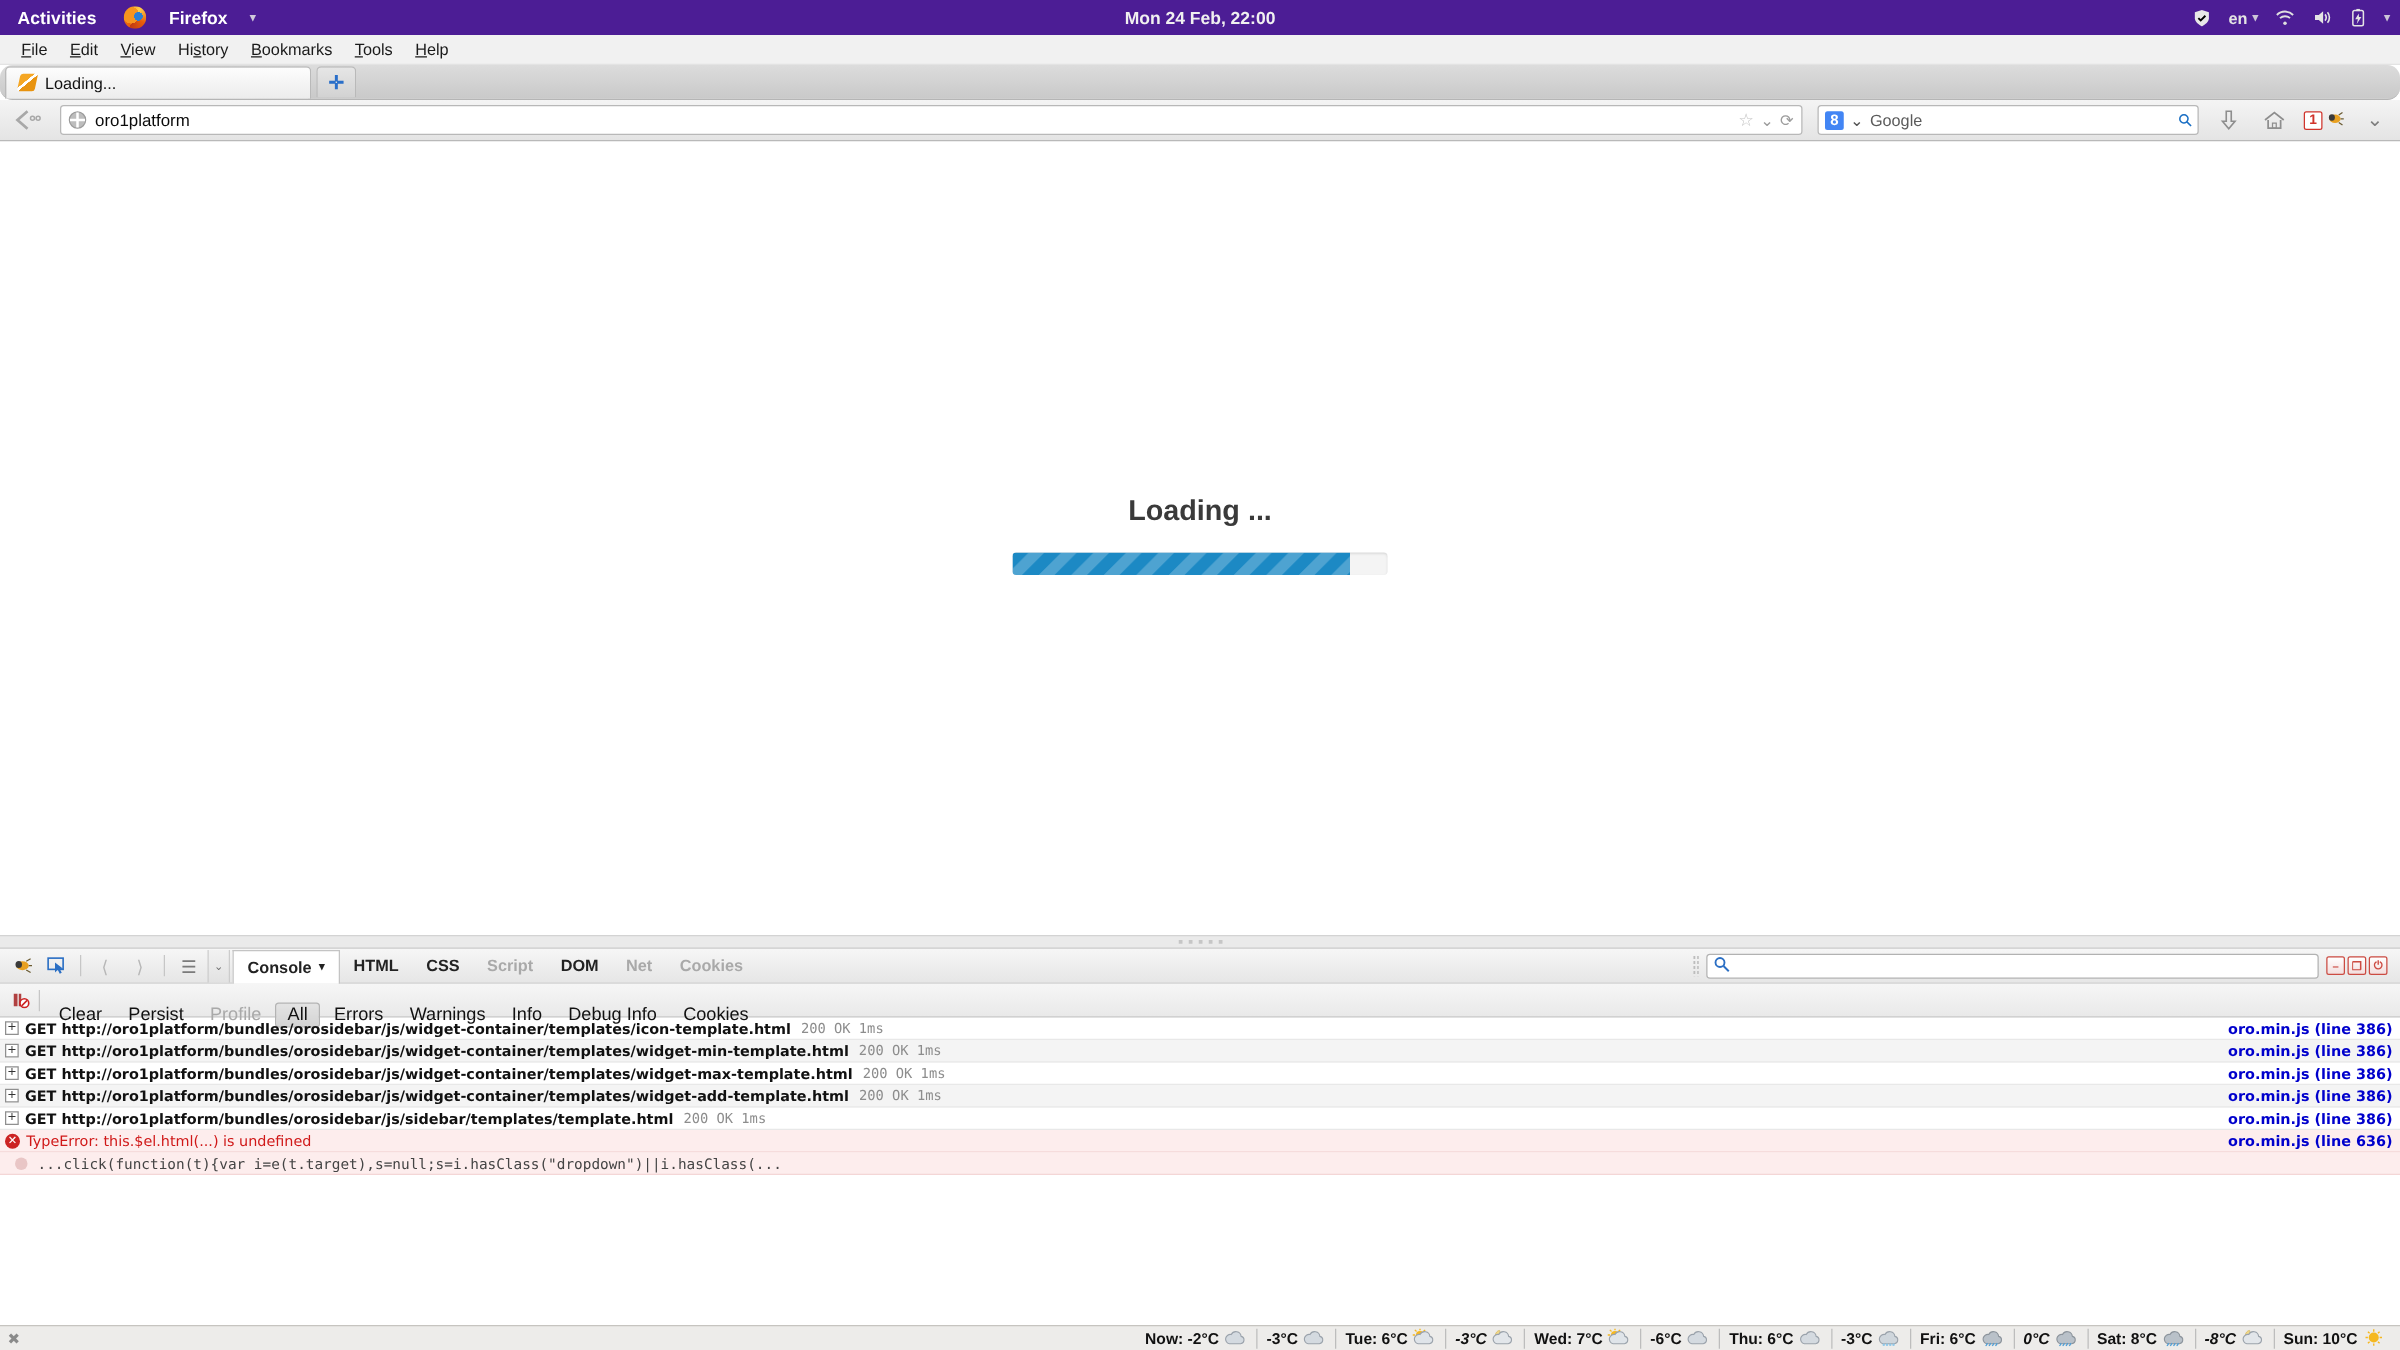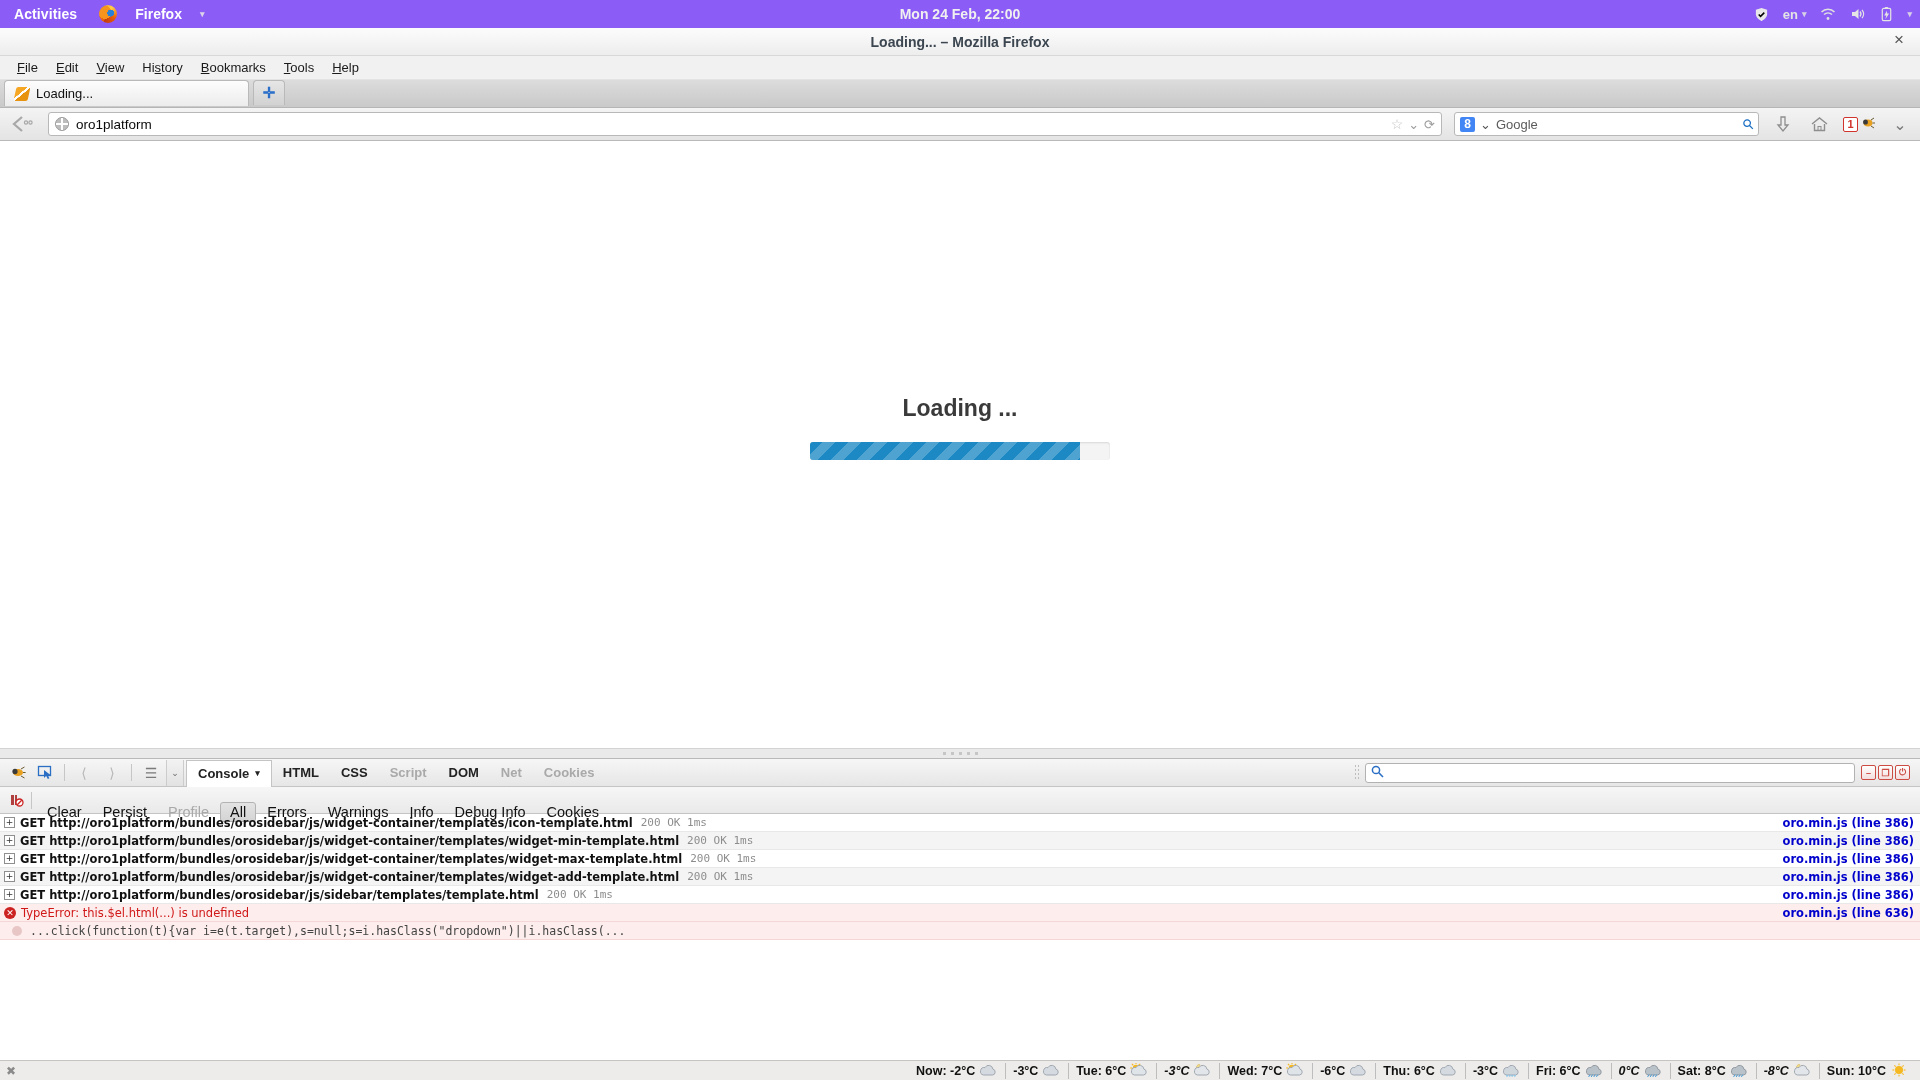--- a/index.html
+++ b/index.html
@@ -7,21 +7,21 @@
     width: 1920px; height: 1080px;
     font-family: "Liberation Sans", sans-serif;
     overflow: hidden;
     background: #fff;
   }
 
   
   .gnome-bar {
     position: absolute; top: 0; left: 0;
     width: 1920px; height: 28px;
-    background: #8b5cf6; color: #e8e8e8;
+    background: #4c1d95; color: #e8e8e8;
     display: flex; align-items: center;
     font-size: 14px; font-weight: bold;
   }
   .gnome-activities { padding: 0 14px 0 14px; color: #fff; letter-spacing: .1px; }
   .gnome-app { display: flex; align-items: center; gap: 18px; padding: 0 8px; }
   .ff-logo {
     width: 18px; height: 18px; border-radius: 50%;
     background:
       radial-gradient(circle at 65% 45%, #2a7fd6 0 22%, rgba(42,127,214,0) 23%),
       radial-gradient(circle at 32% 40%, #f7941e 0 40%, rgba(247,148,30,0) 41%),
@@ -69,22 +69,23 @@
     border-bottom: 1px solid #e3e3e3;
     font-size: 13px; color: #1a1a1a;
   }
   .menu-item { padding: 2px 9px; cursor: default; }
   .menu-item u { text-decoration: underline; }
 
   
   .ff-tabstrip {
     height: 28px;
     background: linear-gradient(to bottom, #dcdcdc, #c9c9c9);
-    display: flex; align-items: flex-start; padding-left: 4px;
+    display: flex; align-items: center; padding-left: 4px;
     border-bottom: 1px solid #b5b5b5;
+    border-radius: 10px;
   }
   .ff-tab {
     height: 26px; min-width: 245px; max-width: 250px;
     background: linear-gradient(to bottom, #fdfdfd, #ececec);
     border: 1px solid #b9b9b9; border-bottom: none;
     border-radius: 4px 4px 0 0;
     display: flex; align-items: center; gap: 7px;
     padding: 0 10px; font-size: 13px; color: #111;
   }
   .tab-favicon {
@@ -401,24 +402,20 @@
           <rect x="5" y="0" width="3" height="2" fill="#e4e4e4"></rect>
           <path d="M7 4 L4 9 h2.3 l-1 4 l4-6 H7.2 Z" fill="#e4e4e4"></path>
         </svg>
     </span>
     <span class="caret-dn">▾</span>
   </div>
 </div>
 
 <div class="ff-window">
 
-  <div class="ff-titlebar">
-    <div class="ff-title">Loading... – Mozilla Firefox</div>
-    <div class="ff-close">×</div>
-  </div>
 
   <div class="ff-menubar">
     <div class="menu-item"><u>F</u>ile</div>
     <div class="menu-item"><u>E</u>dit</div>
     <div class="menu-item"><u>V</u>iew</div>
     <div class="menu-item">Hi<u>s</u>tory</div>
     <div class="menu-item"><u>B</u>ookmarks</div>
     <div class="menu-item"><u>T</u>ools</div>
     <div class="menu-item"><u>H</u>elp</div>
   </div>

